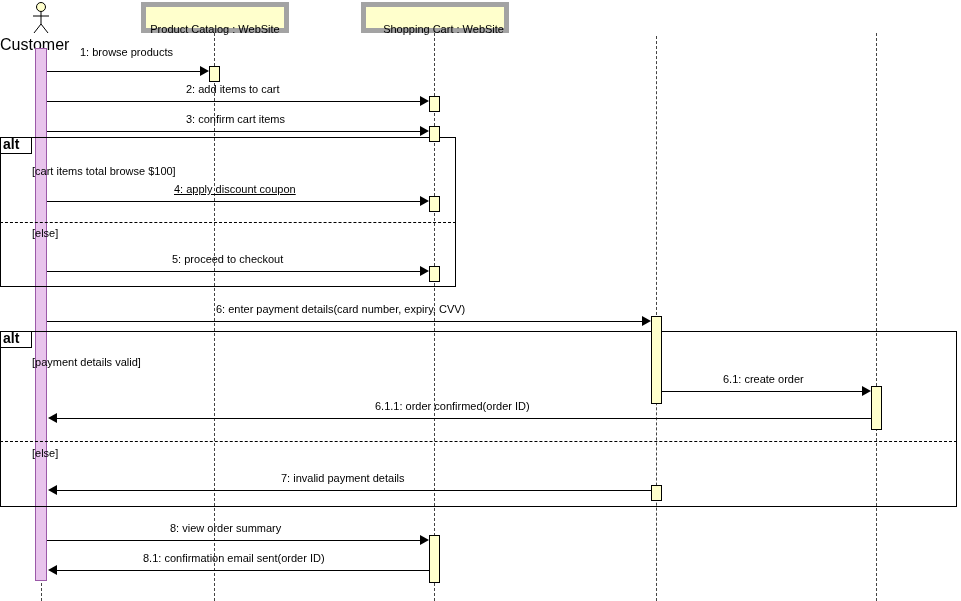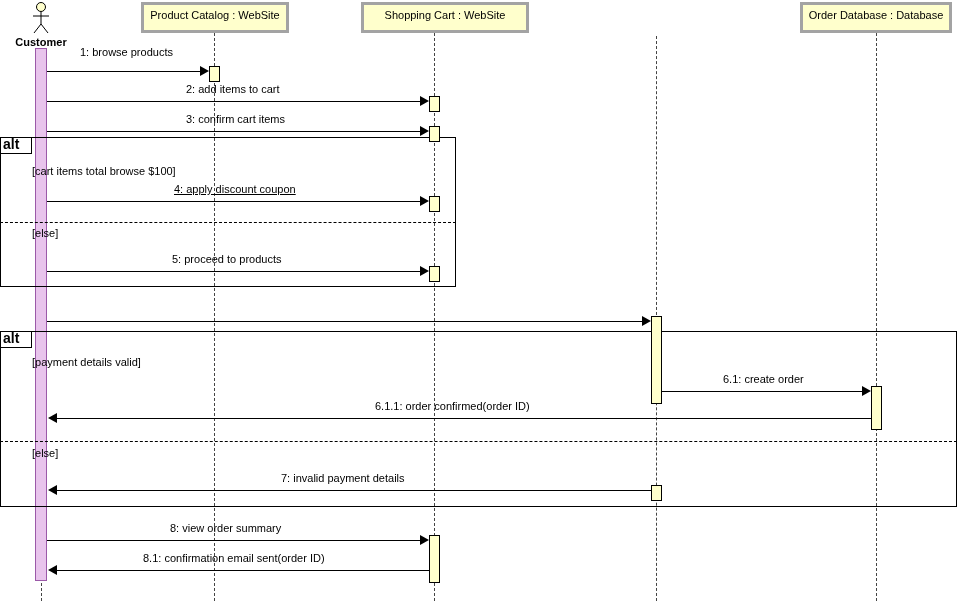--- a/index.html
+++ b/index.html
@@ -16,41 +16,39 @@
     position: relative;
     width: 961px;
     height: 601px;
     overflow: hidden;
     background: #ffffff;
   }
   .lifeline-head {
     position: absolute;
     box-sizing: border-box;
     background: #ffffcc;
-    border: 3px solid #a3a3a3;
+    border: 5px solid #a3a3a3;
     text-align: center;
     font-size: 11px;
     line-height: 13px;
-    padding-top: 4px;
+    padding-top: 16px;
     color: #000000;
   }
   .lifeline-line {
     position: absolute;
     width: 0;
     border-left: 1px dashed #444444;
   }
   .actor {
     position: absolute;
   }
   .actor-label {
     position: absolute;
-    text-align: center;
-    font-size: 11px;
+    font-size: 16px;
     white-space: nowrap;
-    font-weight: bold;
   }
   .activation {
     position: absolute;
     box-sizing: border-box;
     background: #ffffcc;
     border: 1px solid #000000;
   }
   .actor-activation {
     position: absolute;
     box-sizing: border-box;
@@ -129,30 +127,27 @@
   <div class="actor-label" style="left:0px; top:36px; width:82px;">Customer</div>
 
   <div class="lifeline-line" style="left:41px; top:48px; height:553px;"></div>
   <div class="actor-activation" style="left:35px; top:48px; width:12px; height:533px;"></div>
 
   <div class="lifeline-head" style="left:141px; top:2px; width:148px; height:31px;">
     <span>Product Catalog : WebSite</span>
   </div>
   <div class="lifeline-line" style="left:214px; top:33px; height:568px;"></div>
 
-  <div class="lifeline-head" style="left:361px; top:2px; width:168px; height:31px;">
+  <div class="lifeline-head" style="left:361px; top:2px; width:148px; height:31px;text-align:right;">
     <span>Shopping Cart : WebSite</span>
   </div>
   <div class="lifeline-line" style="left:434px; top:33px; height:568px;"></div>
 
   <div class="lifeline-line" style="left:656px; top:36px; height:565px;"></div>
 
-  <div class="lifeline-head" style="left:800px; top:2px; width:152px; height:31px;">
-    <span>Order Database : Database</span>
-  </div>
   <div class="lifeline-line" style="left:876px; top:33px; height:568px;"></div>
 
   <div class="frame" style="left:0px; top:137px; width:456px; height:150px;"></div>
   <div class="frame-tab" style="left:0px; top:137px; width:32px; height:17px;">alt</div>
   <div class="guard" style="left:32px; top:165px;">[cart items total browse $100]</div>
   <div class="frame-divider" style="left:0px; top:222px; width:456px;"></div>
   <div class="guard" style="left:32px; top:227px;">[else]</div>
 
   <div class="frame" style="left:0px; top:331px; width:957px; height:176px;"></div>
   <div class="frame-tab" style="left:0px; top:331px; width:32px; height:17px;">alt</div>
@@ -179,24 +174,25 @@
   <div class="arrow-r" style="left:420px; top:96px;"></div>
 
   <div class="msg-label" style="left:186px; top:113px;text-align:right;">3: confirm cart items</div>
   <div class="msg-line" style="left:47px; top:131px; width:375px;"></div>
   <div class="arrow-r" style="left:420px; top:126px;"></div>
 
   <div class="msg-label" style="left:174px; top:183px;text-decoration:underline;">4: apply discount coupon</div>
   <div class="msg-line" style="left:47px; top:201px; width:375px;"></div>
   <div class="arrow-r" style="left:420px; top:196px;"></div>
 
-  <div class="msg-label" style="left:172px; top:253px;">5: proceed to products</div>
+  <div class="msg-label" style="left:172px; top:253px;">5: proceed to checkout</div>
   <div class="msg-line" style="left:47px; top:271px; width:375px;"></div>
   <div class="arrow-r" style="left:420px; top:266px;"></div>
 
+  <div class="msg-label" style="left:216px; top:303px;">6: enter payment details(card number, expiry, CVV)</div>
   <div class="msg-line" style="left:47px; top:321px; width:597px;"></div>
   <div class="arrow-r" style="left:642px; top:316px;"></div>
 
   <div class="msg-label" style="left:723px; top:373px;">6.1: create order</div>
   <div class="msg-line" style="left:662px; top:391px; width:202px;"></div>
   <div class="arrow-r" style="left:862px; top:386px;"></div>
 
   <div class="msg-label" style="left:375px; top:400px;">6.1.1: order confirmed(order ID)</div>
   <div class="msg-line" style="left:57px; top:418px; width:814px;"></div>
   <div class="arrow-l" style="left:48px; top:413px;"></div>

